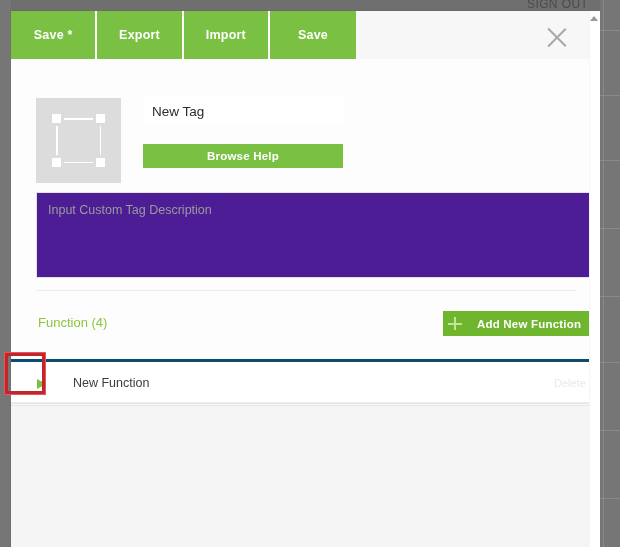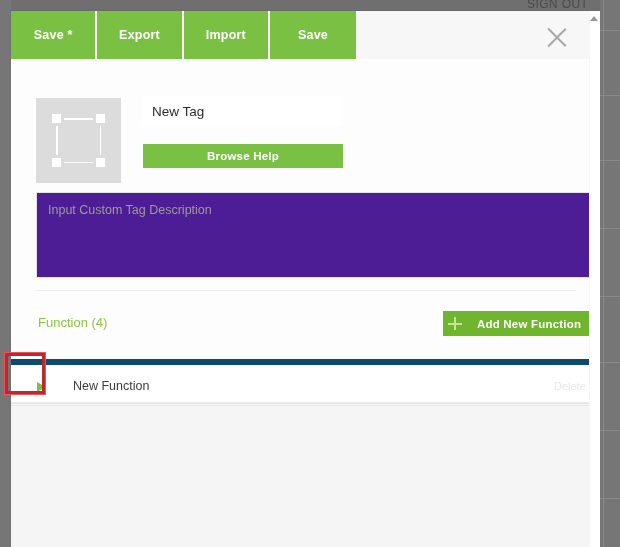--- a/index.html
+++ b/index.html
@@ -202,21 +202,21 @@
   .add-func-btn .lbl {
     color: #ffffff; font-size: 11.5px; font-weight: bold;
     letter-spacing: .2px;
   }
 
   
   .func-row {
     position: absolute; left: 0; top: 300px;
     width: 578px; height: 44px;
     background: #ffffff;
-    border-top: 6px solid #0c4a6e;
+    border-top: 3px solid #0c4a6e;
     border-bottom: 1px solid #ededed;
   }
   .func-row .expander {
     position: absolute; left: 24px; top: 14px;
     width: 14px; height: 16px; cursor: pointer;
   }
   .func-row .expander .tri {
     position: absolute; left: 2px; top: 3px;
     width: 0; height: 0;
     border-top: 5.5px solid transparent;

